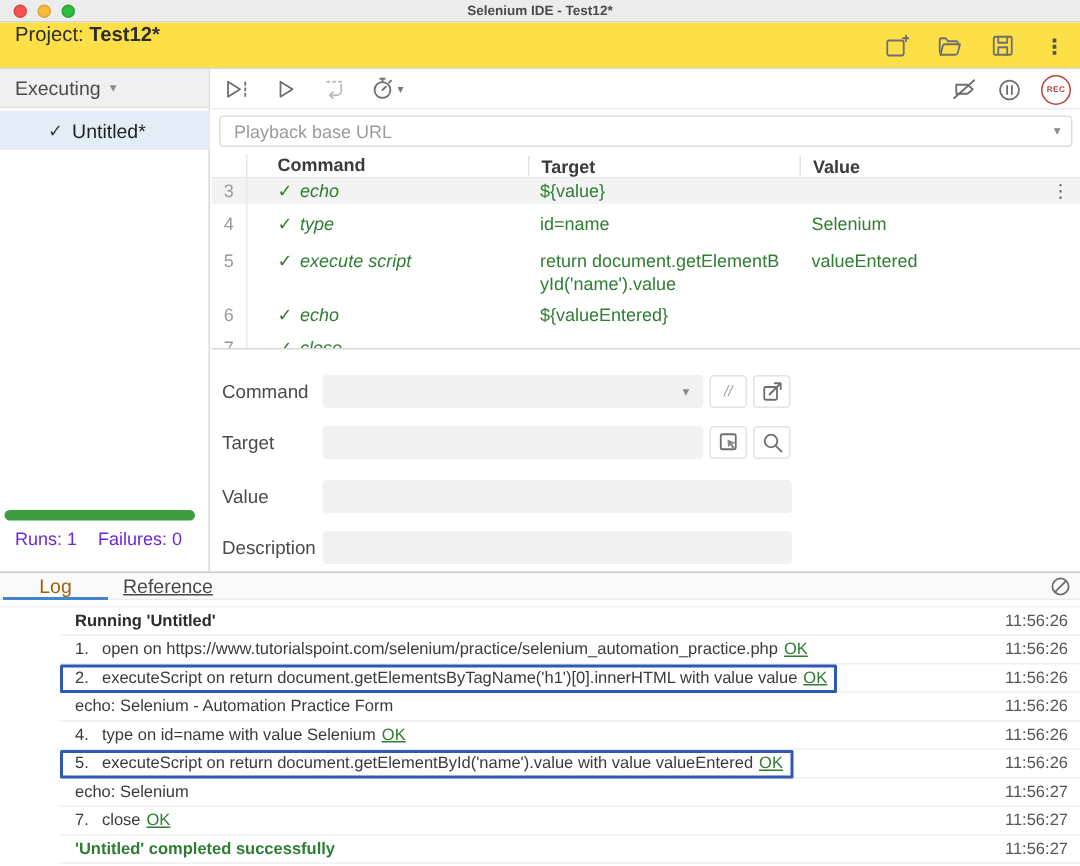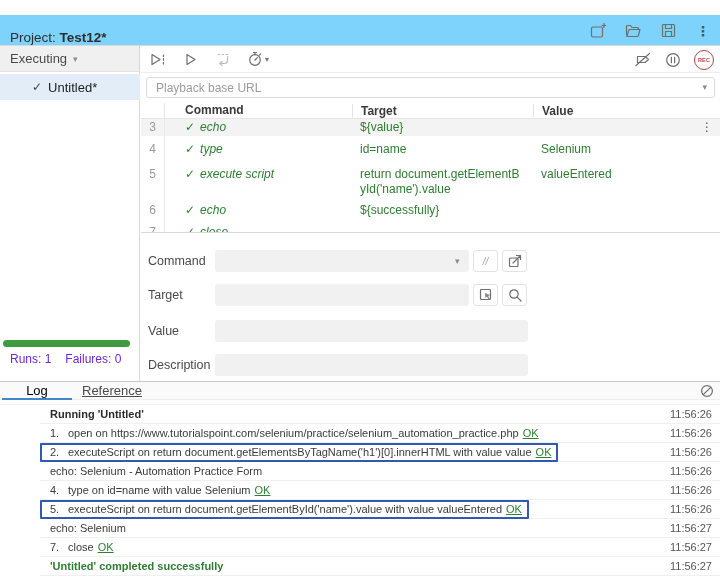--- a/index.html
+++ b/index.html
@@ -19,22 +19,22 @@
   .titlebar{position:absolute;left:0;top:0;width:720px;height:15px;background:#ececec;
             border-bottom:1px solid #d4d4d4;display:flex;align-items:center;}
   .lights{position:absolute;left:9px;top:3px;display:flex;gap:7px;}
   .light{width:9px;height:9px;border-radius:50%;}
   .light.red{background:#f5554f;border:0.5px solid #e0443e;}
   .light.yellow{background:#f6bd3b;border:0.5px solid #dea533;}
   .light.green{background:#2fbe41;border:0.5px solid #24a334;}
   .titletext{width:100%;text-align:center;font-size:9px;font-weight:700;color:#4a4a4a;line-height:15px;}
 
   
-  .appheader{position:absolute;left:0;top:15px;width:720px;height:31px;background:#7dd3fc;
-             border-bottom:1px solid #d8d8d8;display:flex;align-items:flex-end;}
+  .appheader{position:absolute;left:0;top:15px;width:720px;height:31px;background:#fde047;
+             border-bottom:1px solid #d8d8d8;display:flex;align-items:flex-start;}
   .project{margin-left:10px;font-size:13.5px;color:#2e2e2e;}
   .project b{font-weight:600;}
   .header-icons{position:absolute;right:8px;top:0;height:31px;display:flex;align-items:center;gap:17px;}
   .hicon{width:18px;height:18px;display:flex;align-items:center;justify-content:center;cursor:pointer;}
   .kebab{font-size:14px;color:#555;font-weight:700;line-height:18px;}
 
   svg{display:block;}
   .st{stroke:#6e6e6e;fill:none;stroke-width:1.2;stroke-linecap:round;stroke-linejoin:round;}
 
   
@@ -106,41 +106,49 @@
   .fwide{width:313px;}
   .fcaret{position:absolute;left:314px;top:6px;font-size:9px;color:#8a8a8a;pointer-events:none;}
   .fbtn{position:absolute;top:0;width:25px;height:22px;border:1px solid #e2e2e2;border-radius:3px;background:#fff;
         display:flex;align-items:center;justify-content:center;cursor:pointer;color:#9e9e9e;font-size:10px;}
   .fb1{left:332px;} .fb2{left:361px;}
 
   
   .bottom{position:absolute;left:0;top:381px;width:720px;height:196px;border-top:1px solid #c9c9c9;background:#fff;}
   .tabbar{position:absolute;left:0;top:0;width:720px;height:18px;background:#fafafa;border-bottom:1px solid #ededed;}
   .tab{position:absolute;top:0;height:18px;line-height:17px;text-align:center;font-size:13px;cursor:pointer;}
-  .tab.log{left:2px;width:70px;color:#000000;border-bottom:2px solid var(--tab-blue);}
+  .tab.log{left:2px;width:70px;color:#a16207;border-bottom:2px solid var(--tab-blue);}
   .tab.ref{left:74px;width:76px;color:#4a4a4a;text-decoration:underline;}
   .clearlog{position:absolute;right:6px;top:2px;cursor:pointer;}
 
   .loglist{position:absolute;left:0;top:18px;width:720px;height:178px;overflow:hidden;font-size:11px;color:#3a3a3a;}
   .log-partial{height:5px;border-bottom:1px solid #f0f0f0;overflow:hidden;color:#9a9a9a;line-height:14px;padding-left:10px;}
   .log-row{position:relative;height:19px;line-height:18px;border-bottom:1px solid #f0f0f0;padding-left:10px;white-space:nowrap;margin-left:40px;}
   .log-num{display:inline-block;min-width:14px;margin-right:4px;}
   .log-ok{color:var(--accent-green);margin-left:4px;text-decoration:underline;}
   .log-time{position:absolute;right:8px;top:0;color:#555;}
   .log-row.bold .log-main{font-weight:700;color:#2b2b2b;}
   .log-row.success .log-main{font-weight:700;color:var(--accent-green);}
   .log-row .boxwrap{display:inline-block;}
   .log-row.boxed .boxwrap{border:2px solid var(--box-blue);border-radius:1px;padding:0 5px 0 0;height:19px;
                           margin-left:-10px;padding-left:8px;line-height:15px;}
 </style>
 </head>
 <body>
 
 <div class="window">
 
+  <div class="titlebar">
+    <div class="lights">
+      <span class="light red"></span>
+      <span class="light yellow"></span>
+      <span class="light green"></span>
+    </div>
+    <div class="titletext">Selenium IDE - Test12*</div>
+  </div>
 
   <div class="appheader">
     <div class="project">
       <span>Project:</span>
       <b>Test12*</b>
     </div>
     <div class="header-icons">
       <span class="hicon">
         <span>
             <svg width="16" height="16" viewBox="0 0 16 16">
@@ -280,21 +288,21 @@
         <div class="trow r5">
           <div class="c-num">5</div>
           <div class="c-cmd"><span class="cmd-chk">✓</span><span class="cmd-name">execute script</span></div>
           <div class="c-tgt">return document.getElementById('name').value</div>
           <div class="c-val">valueEntered</div>
           <div class="c-menu"></div>
         </div>
         <div class="trow r6">
           <div class="c-num">6</div>
           <div class="c-cmd"><span class="cmd-chk">✓</span><span class="cmd-name">echo</span></div>
-          <div class="c-tgt">${successfully}</div>
+          <div class="c-tgt">${valueEntered}</div>
           <div class="c-val"></div>
           <div class="c-menu"></div>
         </div>
         <div class="trow r7">
           <div class="c-num">7</div>
           <div class="c-cmd"><span class="cmd-chk">✓</span><span class="cmd-name">close</span></div>
           <div class="c-tgt"></div>
           <div class="c-val"></div>
           <div class="c-menu"></div>
         </div>

